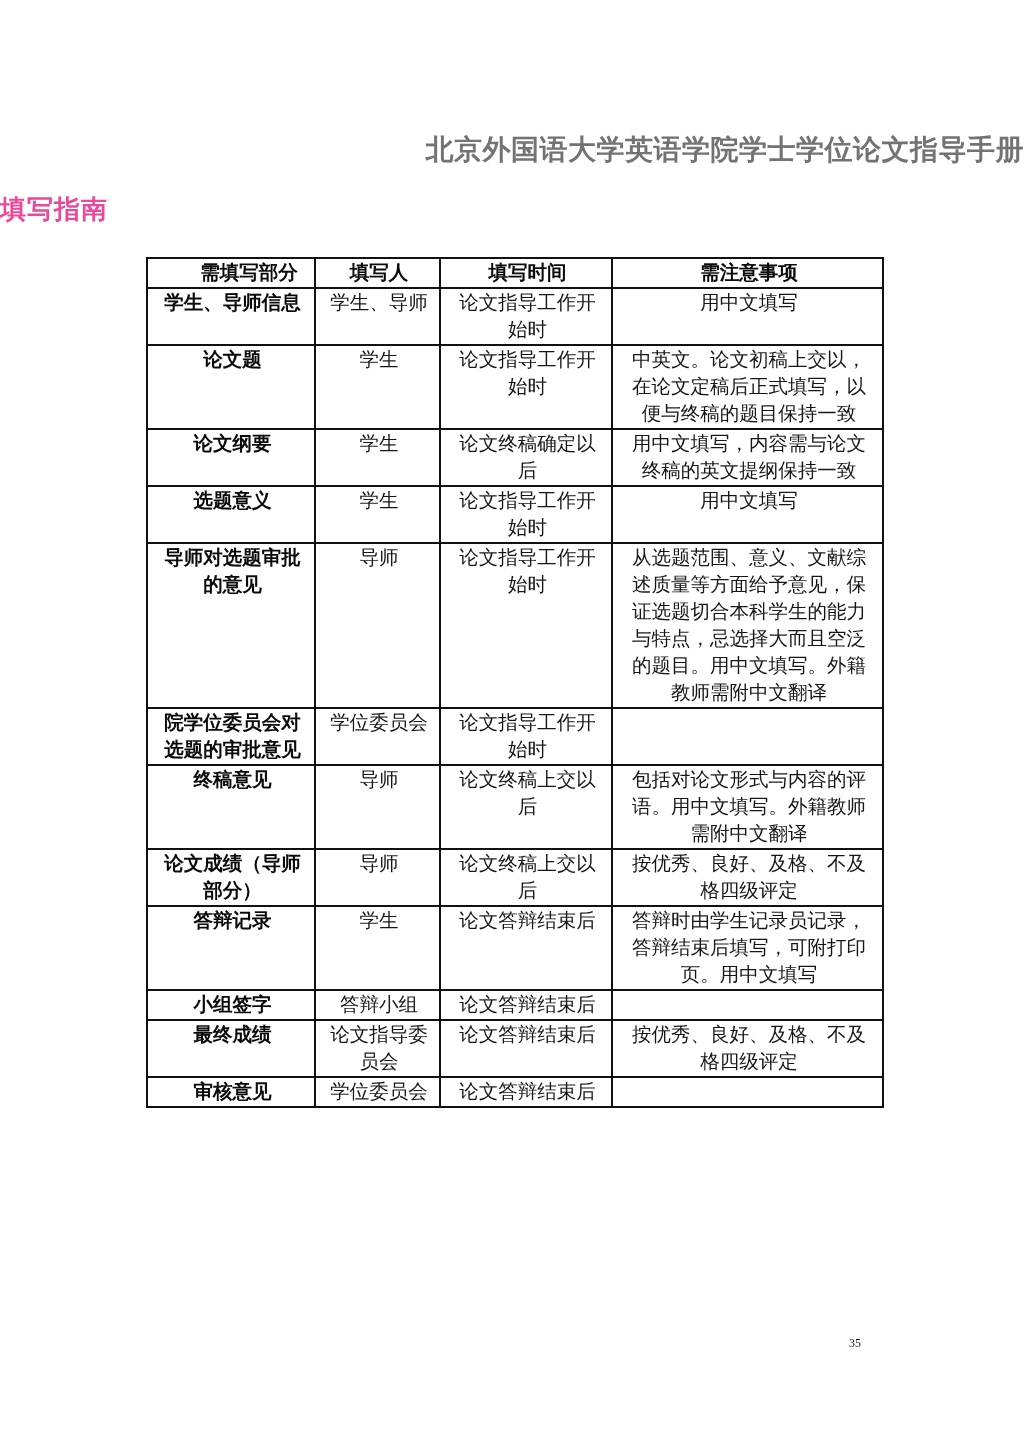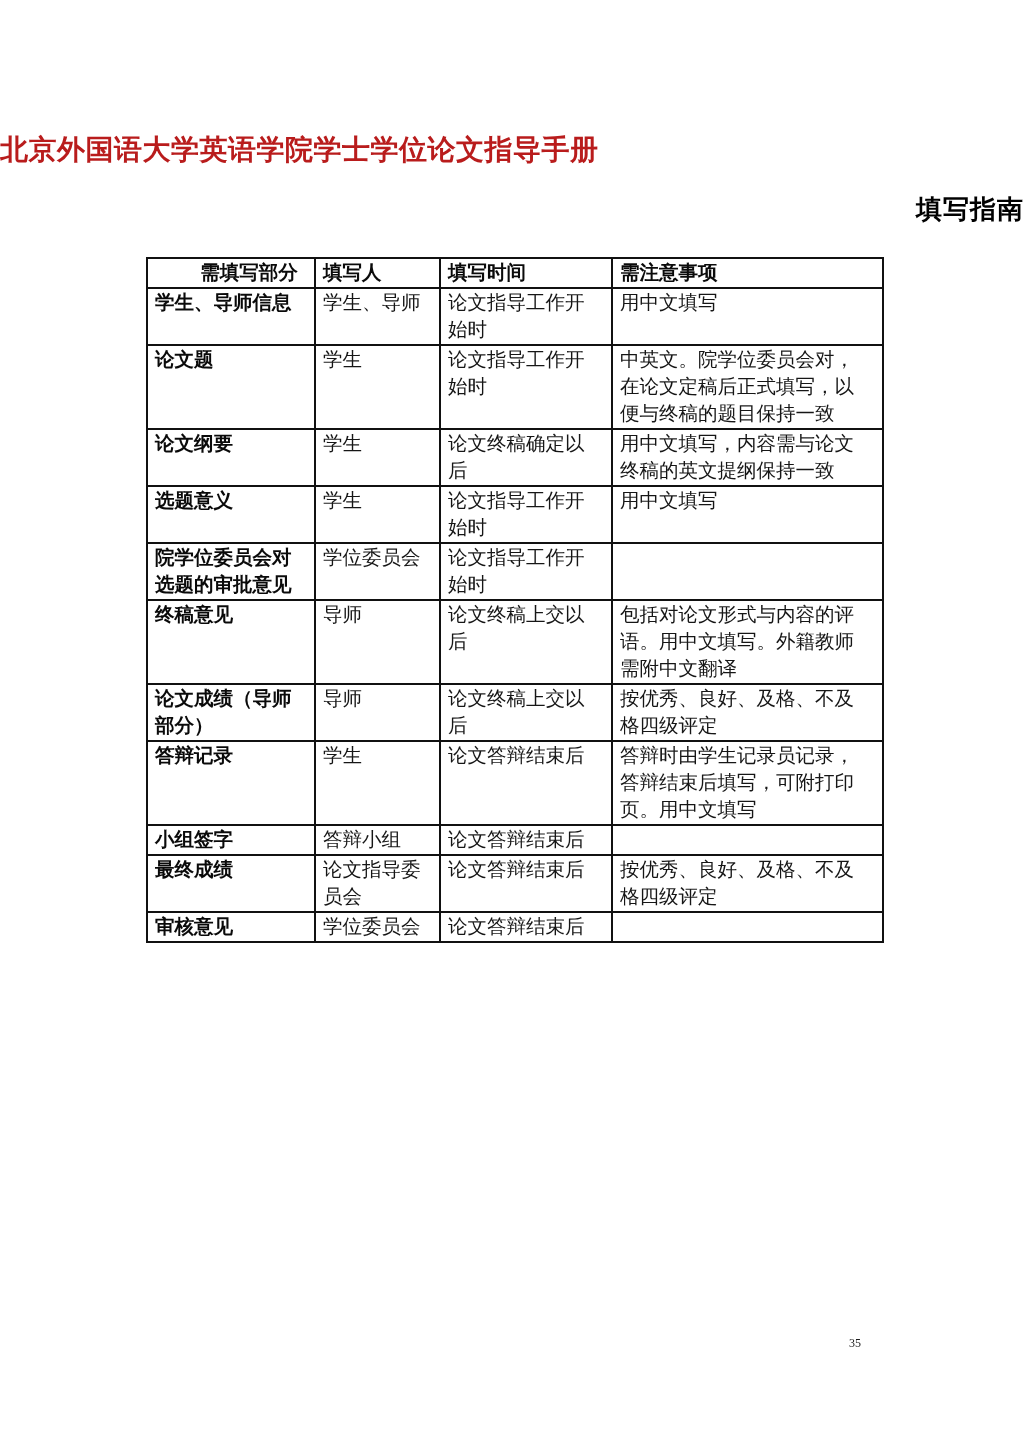--- a/index.html
+++ b/index.html
@@ -6,50 +6,50 @@
   body {
     width: 1024px; height: 1447px;
     background: #ffffff;
     position: relative;
     color: #000;
     font-family: "Liberation Serif", "DejaVu Serif", serif;
   }
   .doc-title {
     position: absolute;
     top: 131px; left: 0; width: 1024px;
-    text-align: left;
+    text-align: right;
     font-family: "Liberation Sans", "DejaVu Sans", sans-serif;
     font-weight: bold;
     font-size: 28px;
     letter-spacing: 0.5px;
-    color: #b91c1c;
+    color: #737373;
   }
   .doc-subtitle {
     position: absolute;
     top: 192px; left: 0; width: 1024px;
-    text-align: right;
+    text-align: left;
     font-family: "Liberation Sans", "DejaVu Sans", sans-serif;
     font-weight: bold;
     font-size: 26px;
     letter-spacing: 1px;
-    color: #000000;
+    color: #ec4899;
   }
   table.guide {
     position: absolute;
     left: 146px; top: 257px;
     border-collapse: collapse;
     table-layout: fixed;
   }
   table.guide th, table.guide td {
     border: 2px solid #111;
     padding: 0 4px 1px 7px;
     font-size: 19.5px;
     line-height: 27px;
     vertical-align: top;
-    text-align: left;
+    text-align: center;
     white-space: pre-line;
     overflow: hidden;
   }
   table.guide th {
     font-weight: bold;
     color: #0a0a0a;
   }
   table.guide th.c1 { text-align: center; padding-left: 40px; }
   table.guide td.c1 {
     font-family: "Liberation Sans", "DejaVu Sans", sans-serif;
@@ -95,38 +95,51 @@
     <td class="c2">学生、导师</td>
     <td class="c3">论文指导工作开
 始时</td>
     <td class="c4">用中文填写</td>
   </tr>
       <tr>
     <td class="c1">论文题</td>
     <td class="c2">学生</td>
     <td class="c3">论文指导工作开
 始时</td>
-    <td class="c4">中英文。院学位委员会对，
+    <td class="c4">中英文。论文初稿上交以，
 在论文定稿后正式填写，以
 便与终稿的题目保持一致</td>
   </tr>
       <tr>
     <td class="c1">论文纲要</td>
     <td class="c2">学生</td>
     <td class="c3">论文终稿确定以
 后</td>
     <td class="c4">用中文填写，内容需与论文
 终稿的英文提纲保持一致</td>
   </tr>
       <tr>
     <td class="c1">选题意义</td>
     <td class="c2">学生</td>
     <td class="c3">论文指导工作开
 始时</td>
     <td class="c4">用中文填写</td>
+  </tr>
+      <tr>
+    <td class="c1">导师对选题审批
+的意见</td>
+    <td class="c2">导师</td>
+    <td class="c3">论文指导工作开
+始时</td>
+    <td class="c4">从选题范围、意义、文献综
+述质量等方面给予意见，保
+证选题切合本科学生的能力
+与特点，忌选择大而且空泛
+的题目。用中文填写。外籍
+教师需附中文翻译</td>
   </tr>
       <tr>
     <td class="c1">院学位委员会对
 选题的审批意见</td>
     <td class="c2">学位委员会</td>
     <td class="c3">论文指导工作开
 始时</td>
     <td class="c4"></td>
   </tr>
       <tr>

